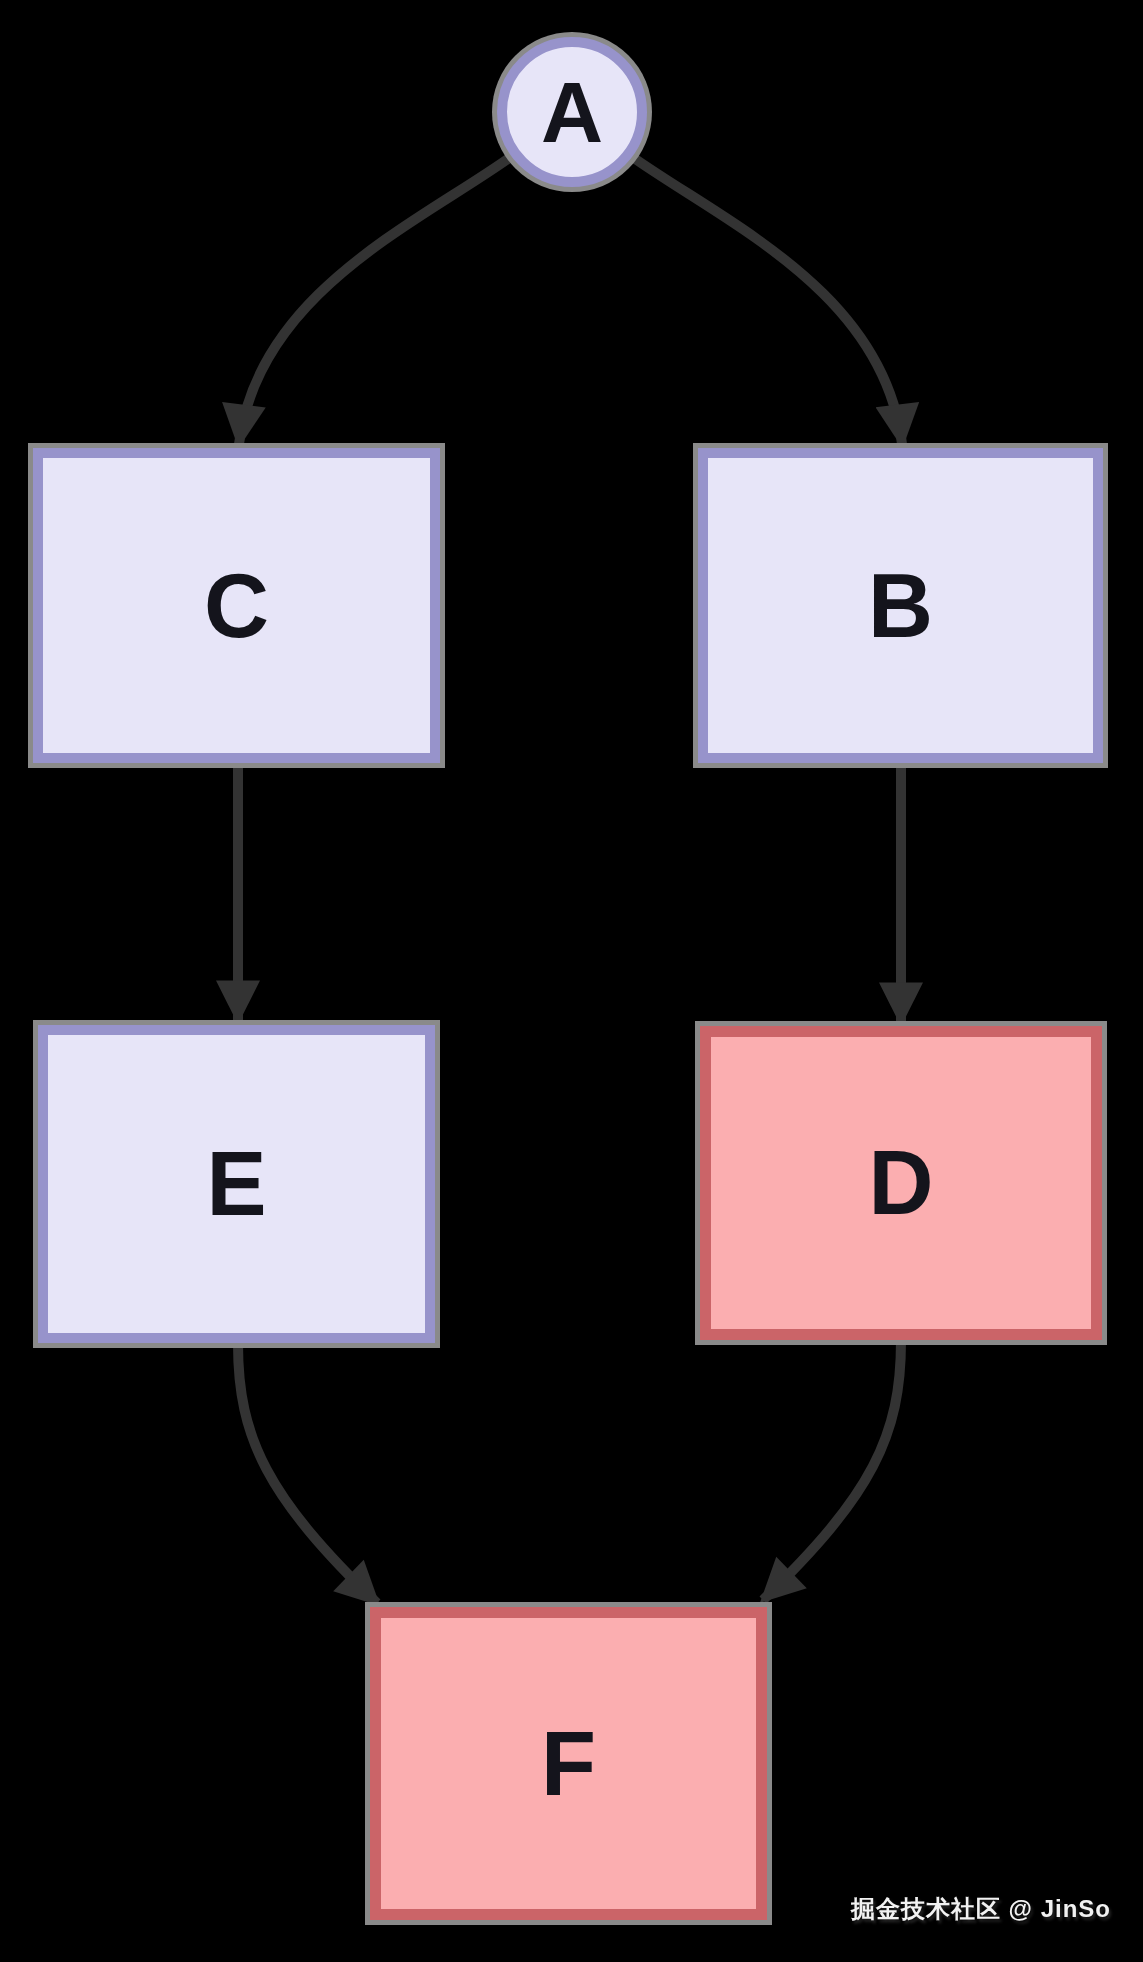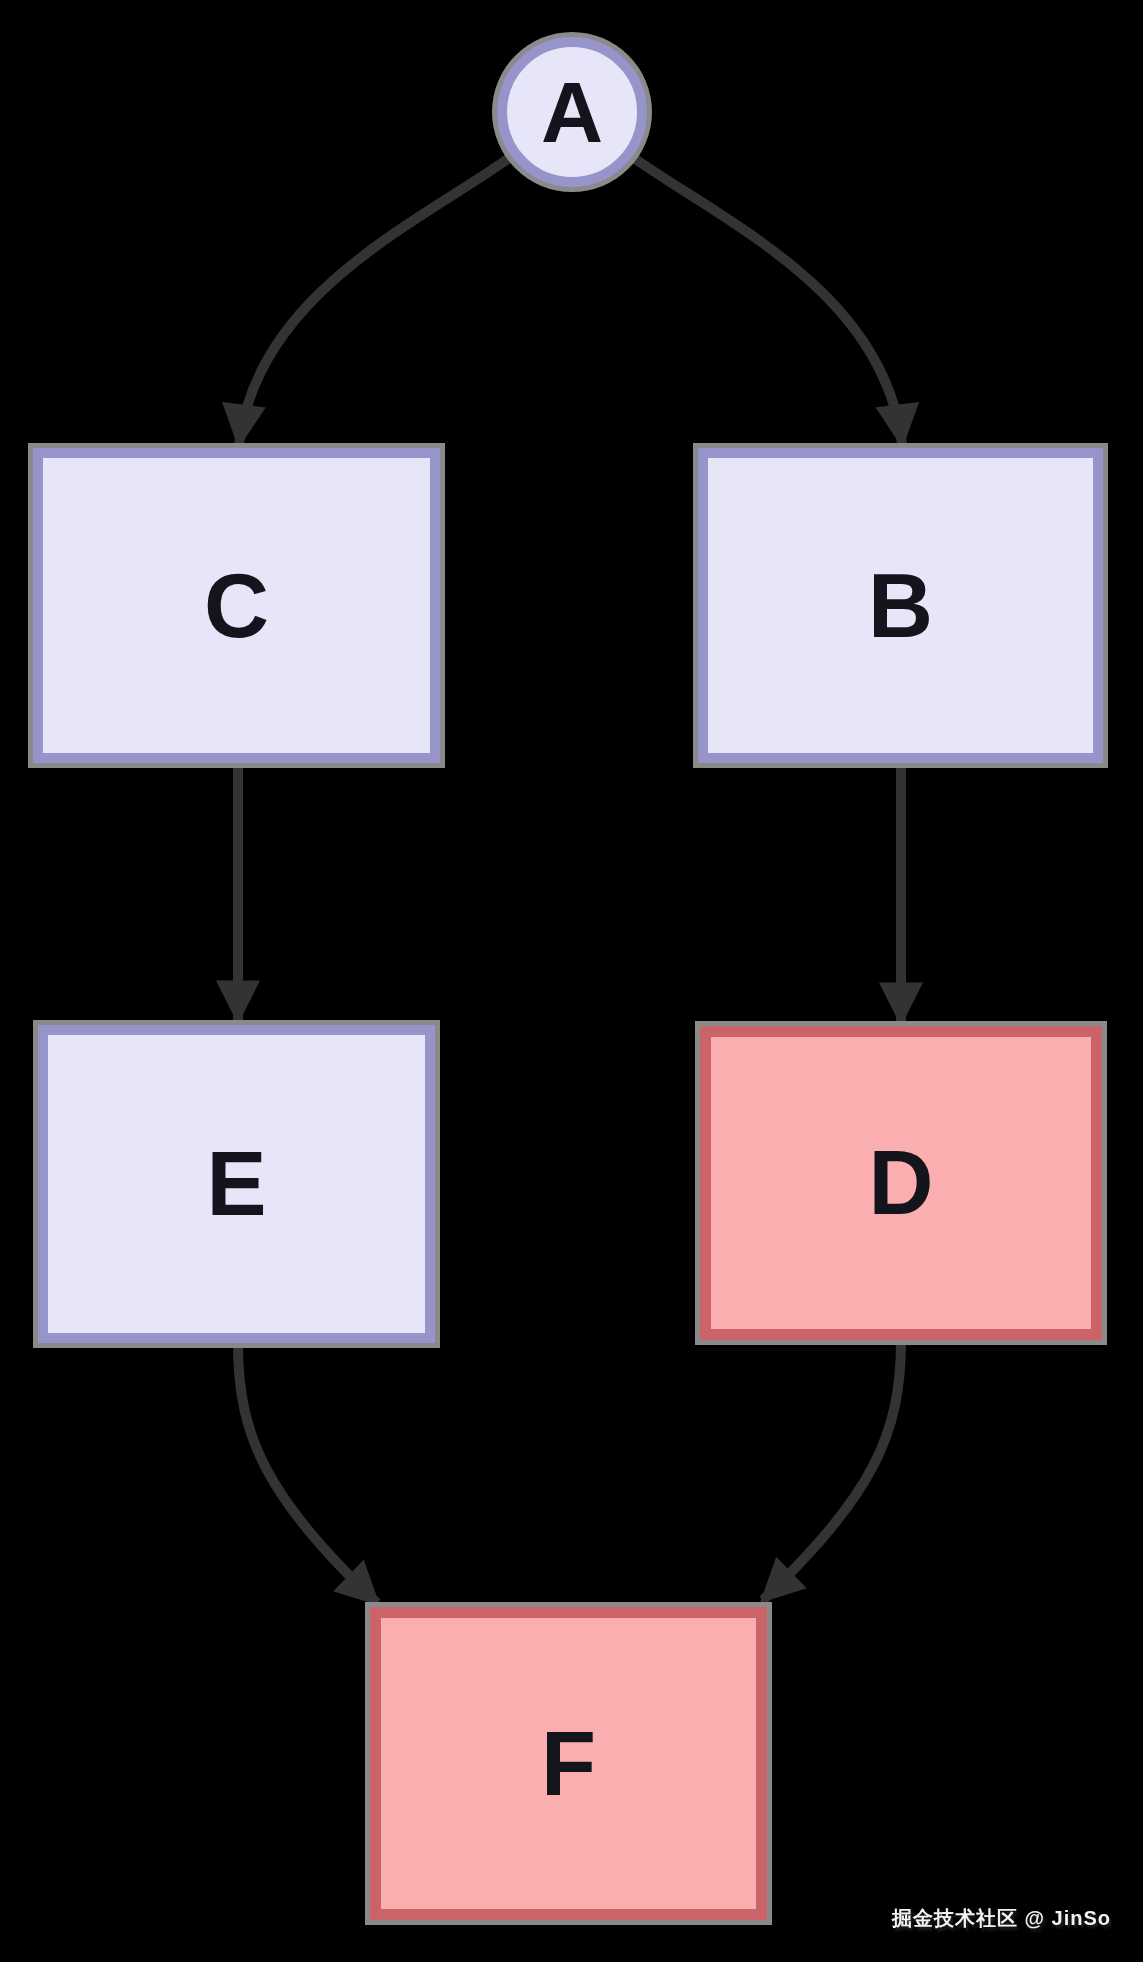--- a/index.html
+++ b/index.html
@@ -53,23 +53,23 @@
   #node-D { left: 700px; top: 1026px; width: 402px; height: 314px; }
   #node-F { left: 370px; top: 1607px; width: 397px; height: 313px; }
   .edge {
     fill: none;
     stroke: #333333;
     stroke-width: 10;
   }
   #watermark {
     position: absolute;
     right: 32px;
-    bottom: 30px;
+    bottom: 37px;
     color: #f2f2f2;
-    font-size: 20px;
+    font-size: 24px;
     font-weight: 700;
     letter-spacing: 1px;
     text-shadow: 2px 3px 3px rgba(40,40,40,0.95), 0 5px 6px rgba(0,0,0,0.9);
     white-space: nowrap;
   }
 </style>
 </head>
 <body>
 
 <div id="stage">

